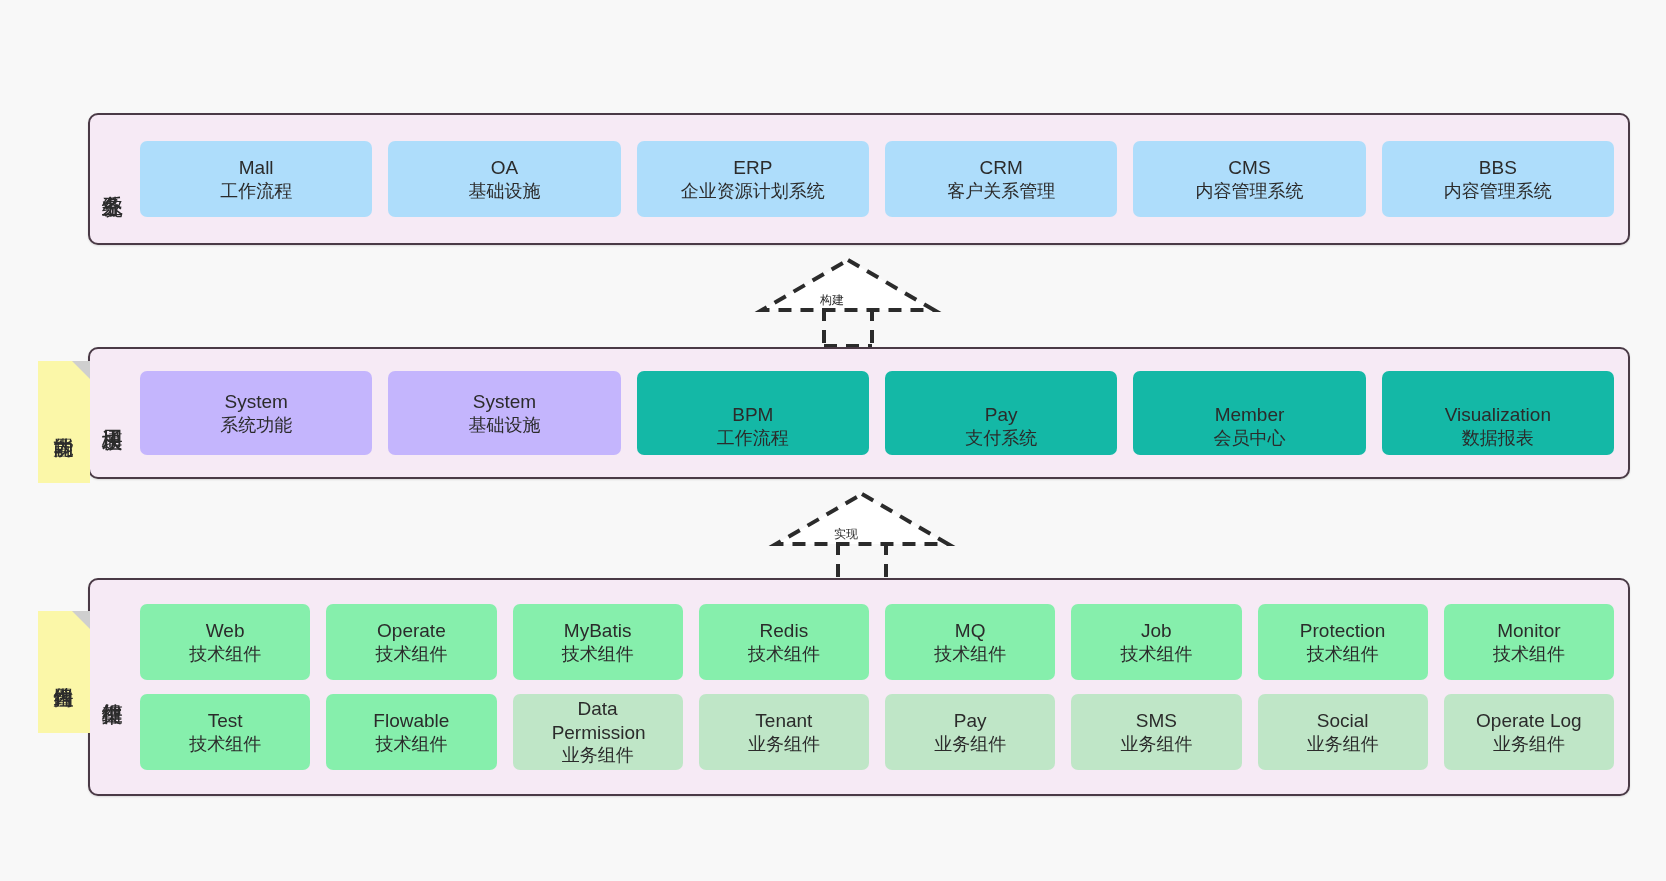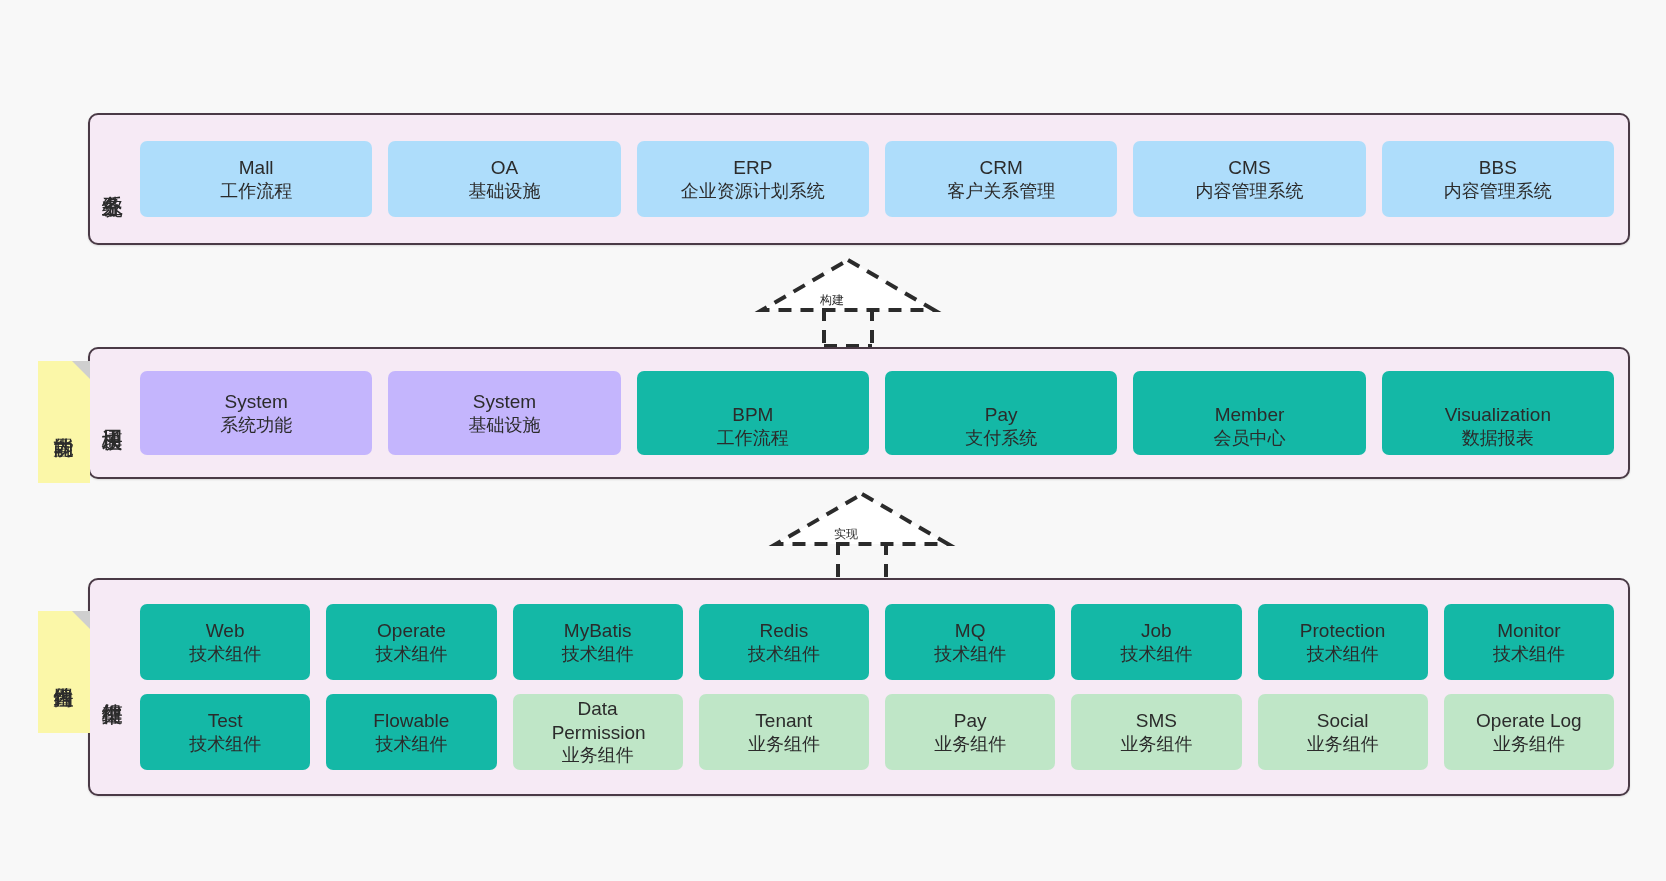--- a/index.html
+++ b/index.html
@@ -65,21 +65,21 @@
     box-sizing:border-box;
     padding:6px 4px;
     user-select:none;
   }
   .card .en{font-size:19px;}
   .card .cn{font-size:18px;}
 
   .c-blue{background:#aeddfb;height:76px;}
   .c-red{background:#c4b5fd;height:84px;}
   .c-pink{background:#14b8a6;height:84px;justify-content:flex-end;}
-  .c-green{background:#14b8a6;height:76px;}
+  .c-green{background:#86efac;height:76px;}
   .c-lgreen{background:#bfe6c7;height:76px;}
 
   
   .note{
     position:absolute;
     background:#fbf7a8;
     width:52px;
     box-sizing:border-box;
     display:flex;
     align-items:center;

